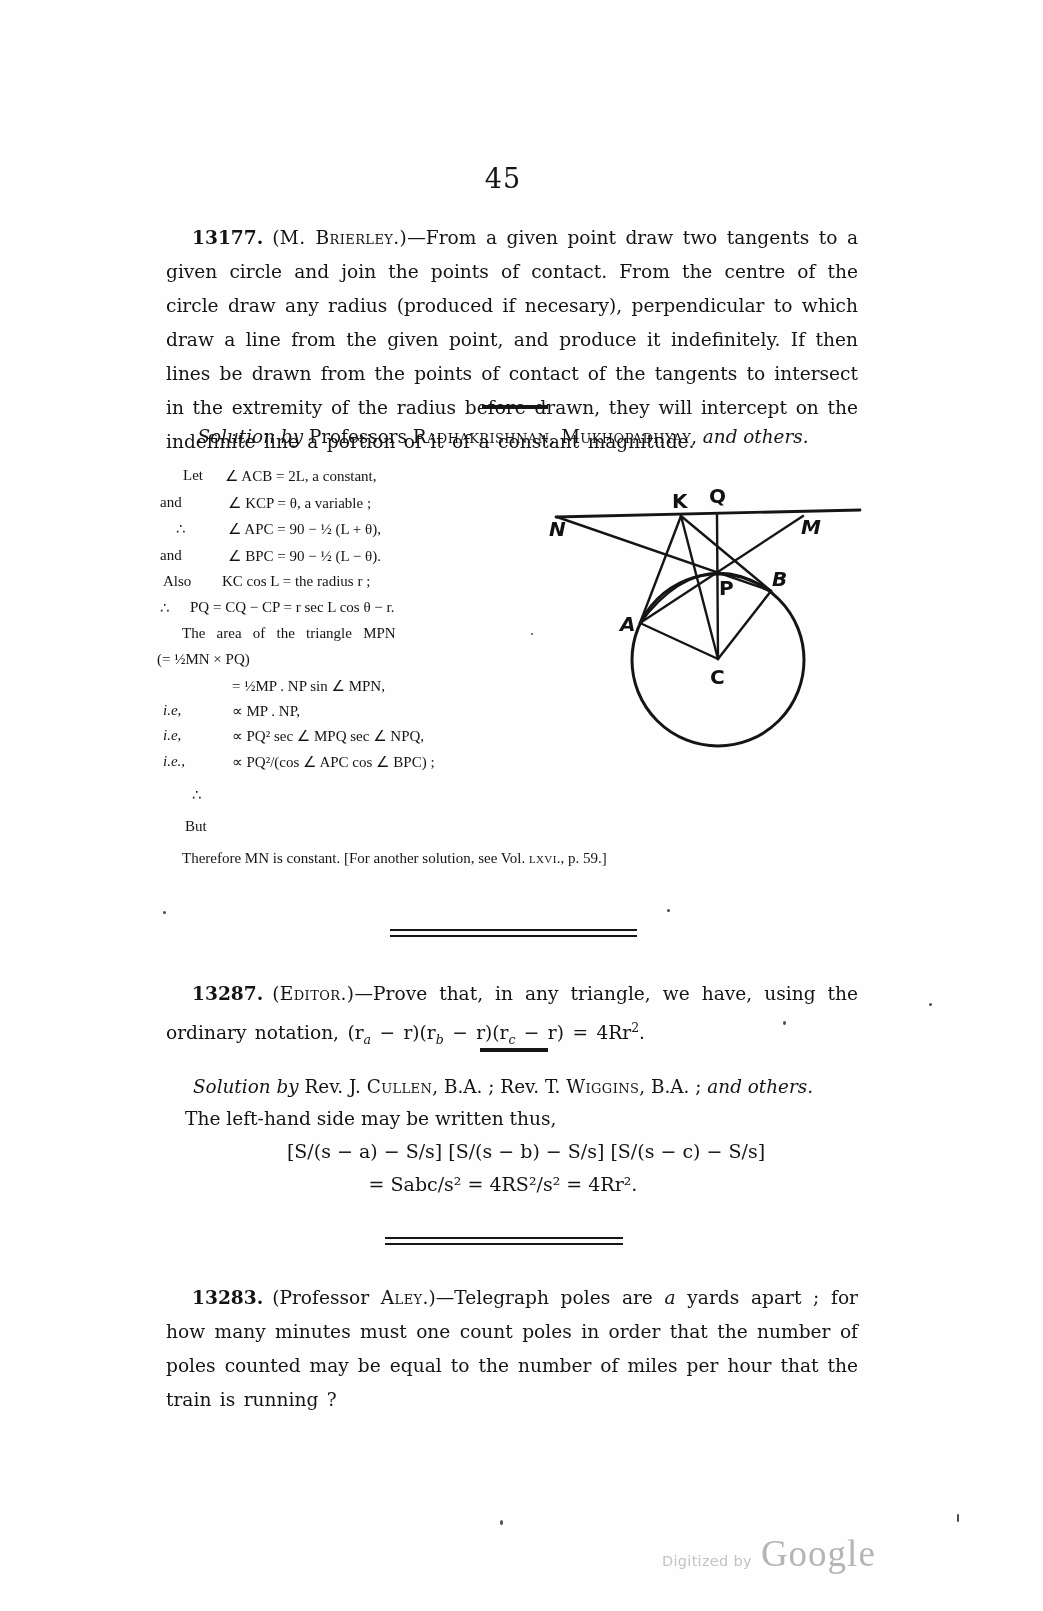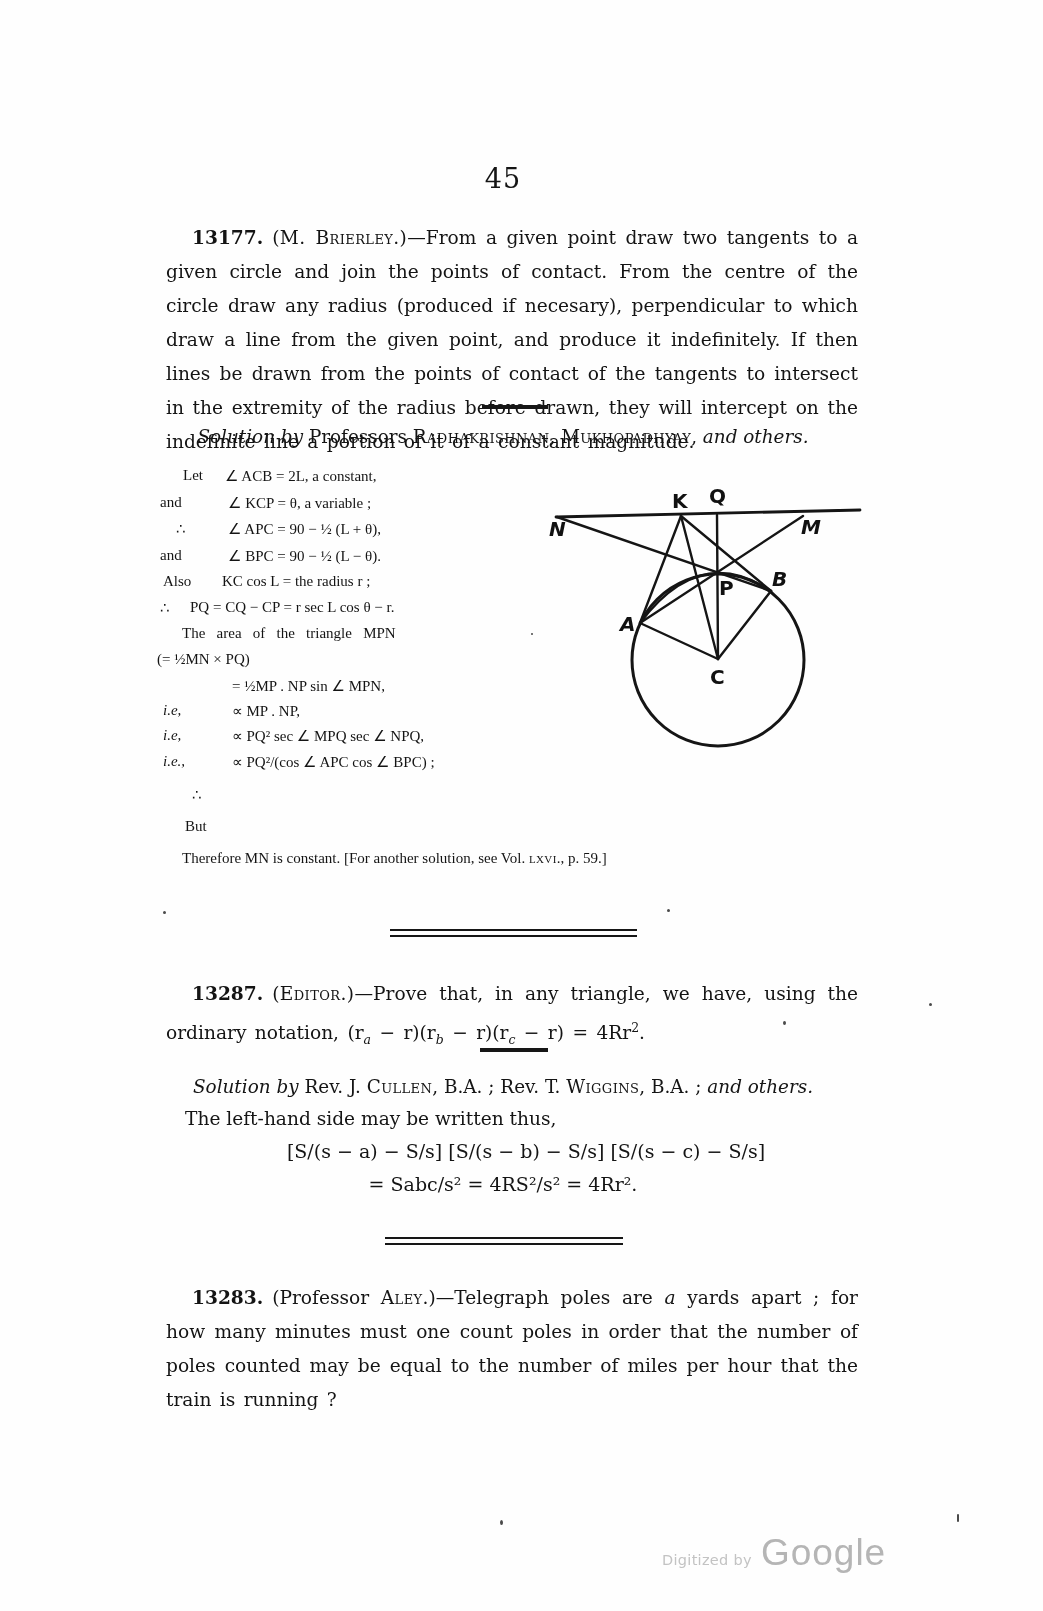--- a/index.html
+++ b/index.html
@@ -47,21 +47,21 @@
   .wm{
     left:650px;top:1532px;display:flex;align-items:baseline;
     user-select:none;
     margin-left:12px;
   }
   .wm .pre{
     font-family:"DejaVu Sans","Liberation Sans",sans-serif;
     font-size:14.5px;color:#c3c3c3;margin-right:9px;letter-spacing:.3px;
   }
   .wm .logo{
-    font-family:Liberation Sans, sans-serif;
+    font-family:Liberation Serif, serif;
     font-size:37px;color:#b5b5b5;letter-spacing:1px;
   }
   svg text{
     font-family:"DejaVu Sans","Liberation Sans",sans-serif;
     font-weight:bold;font-size:20px;fill:#111;
   }
   svg text.it{font-style:italic;}
 </style>
 </head>
 <body>

